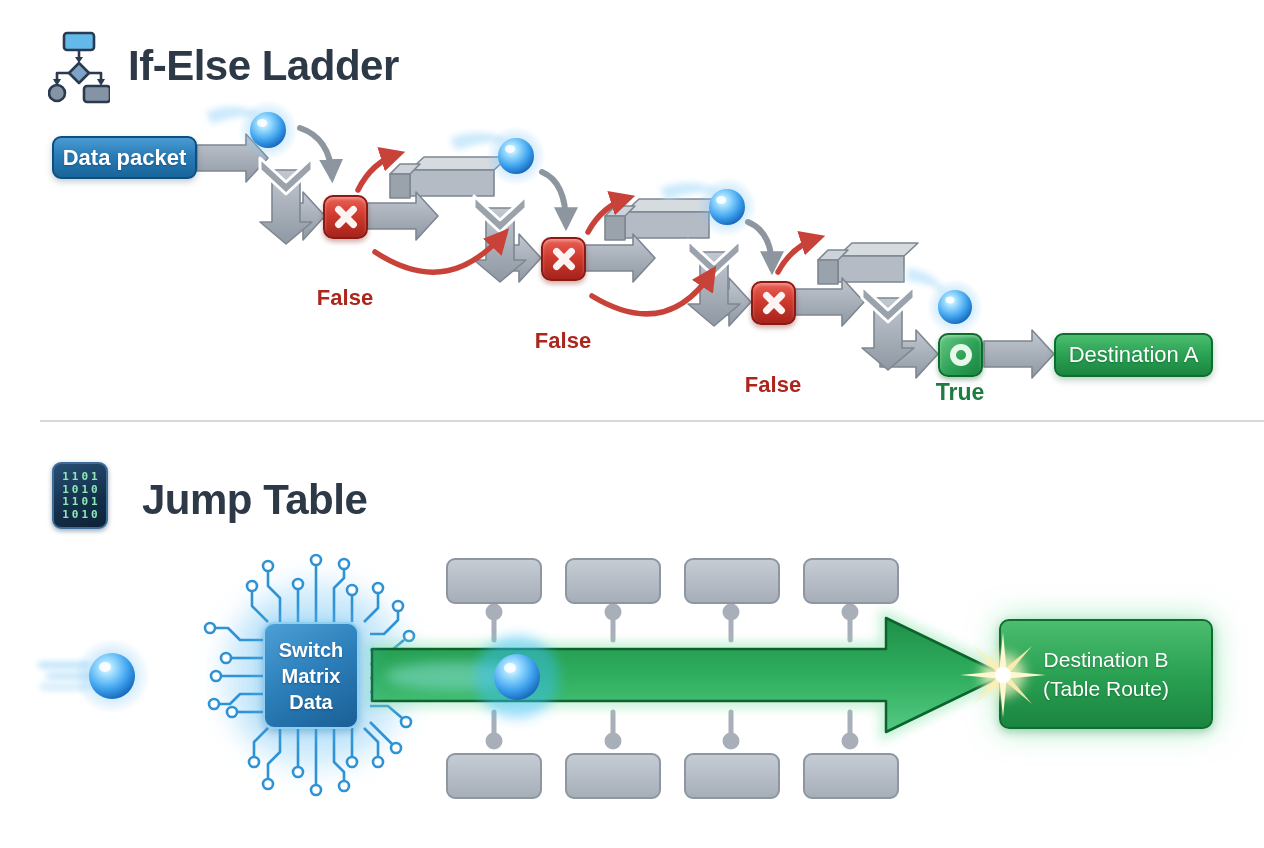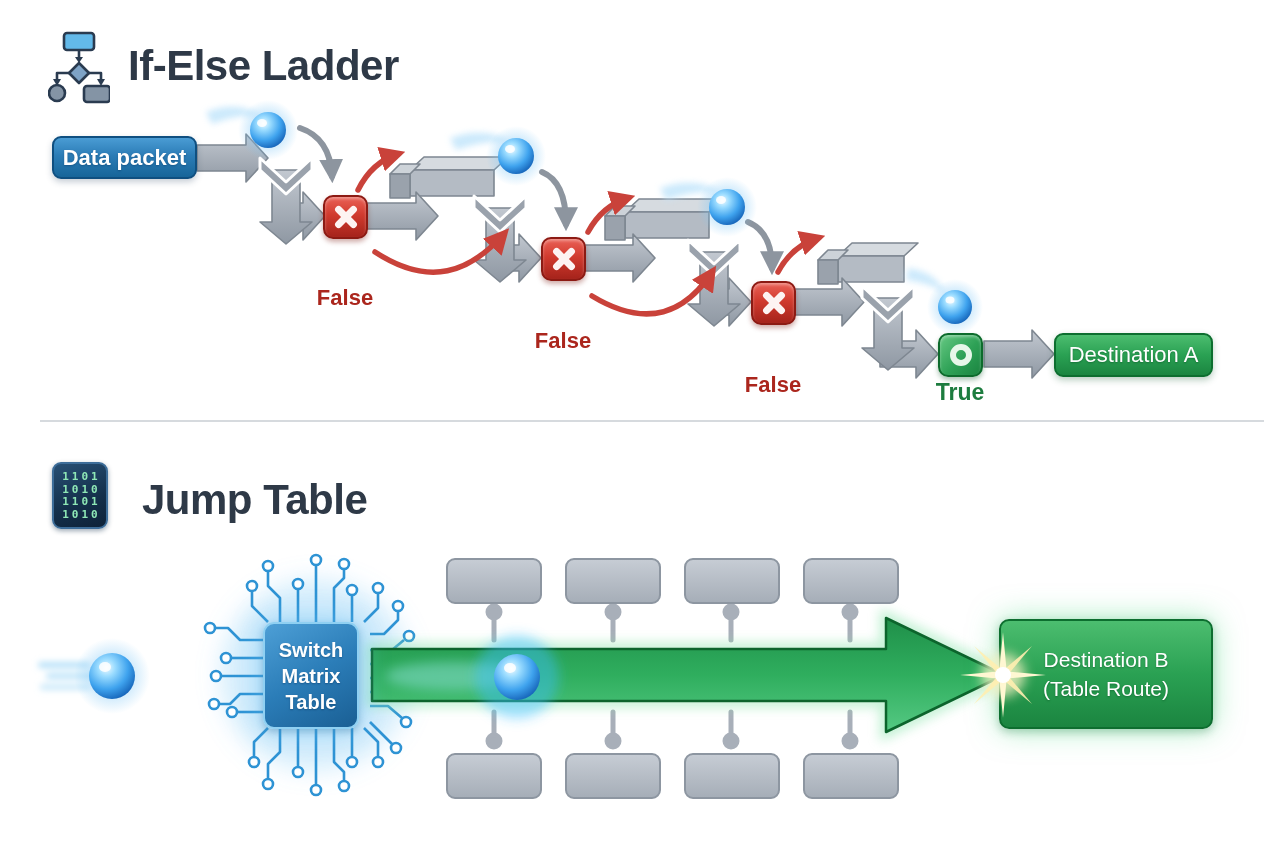--- a/index.html
+++ b/index.html
@@ -350,21 +350,21 @@
     <div>1101</div>
     <div>1010</div>
     <div>1101</div>
     <div>1010</div>
   </div>
   <h1 class="sec-title" style="left:134px;top:468px;margin:8px;">Jump Table</h1>
 
   <div class="chip-core">
     <span>Switch</span>
     <span>Matrix</span>
-    <span>Table</span>
+    <span>Data</span>
   </div>
 
   <div class="slot" style="left:446px;top:558px;"></div>
   <div class="slot" style="left:565px;top:558px;"></div>
   <div class="slot" style="left:684px;top:558px;"></div>
   <div class="slot" style="left:803px;top:558px;"></div>
   <div class="slot" style="left:446px;top:753px;"></div>
   <div class="slot" style="left:565px;top:753px;"></div>
   <div class="slot" style="left:684px;top:753px;"></div>
   <div class="slot" style="left:803px;top:753px;"></div>

